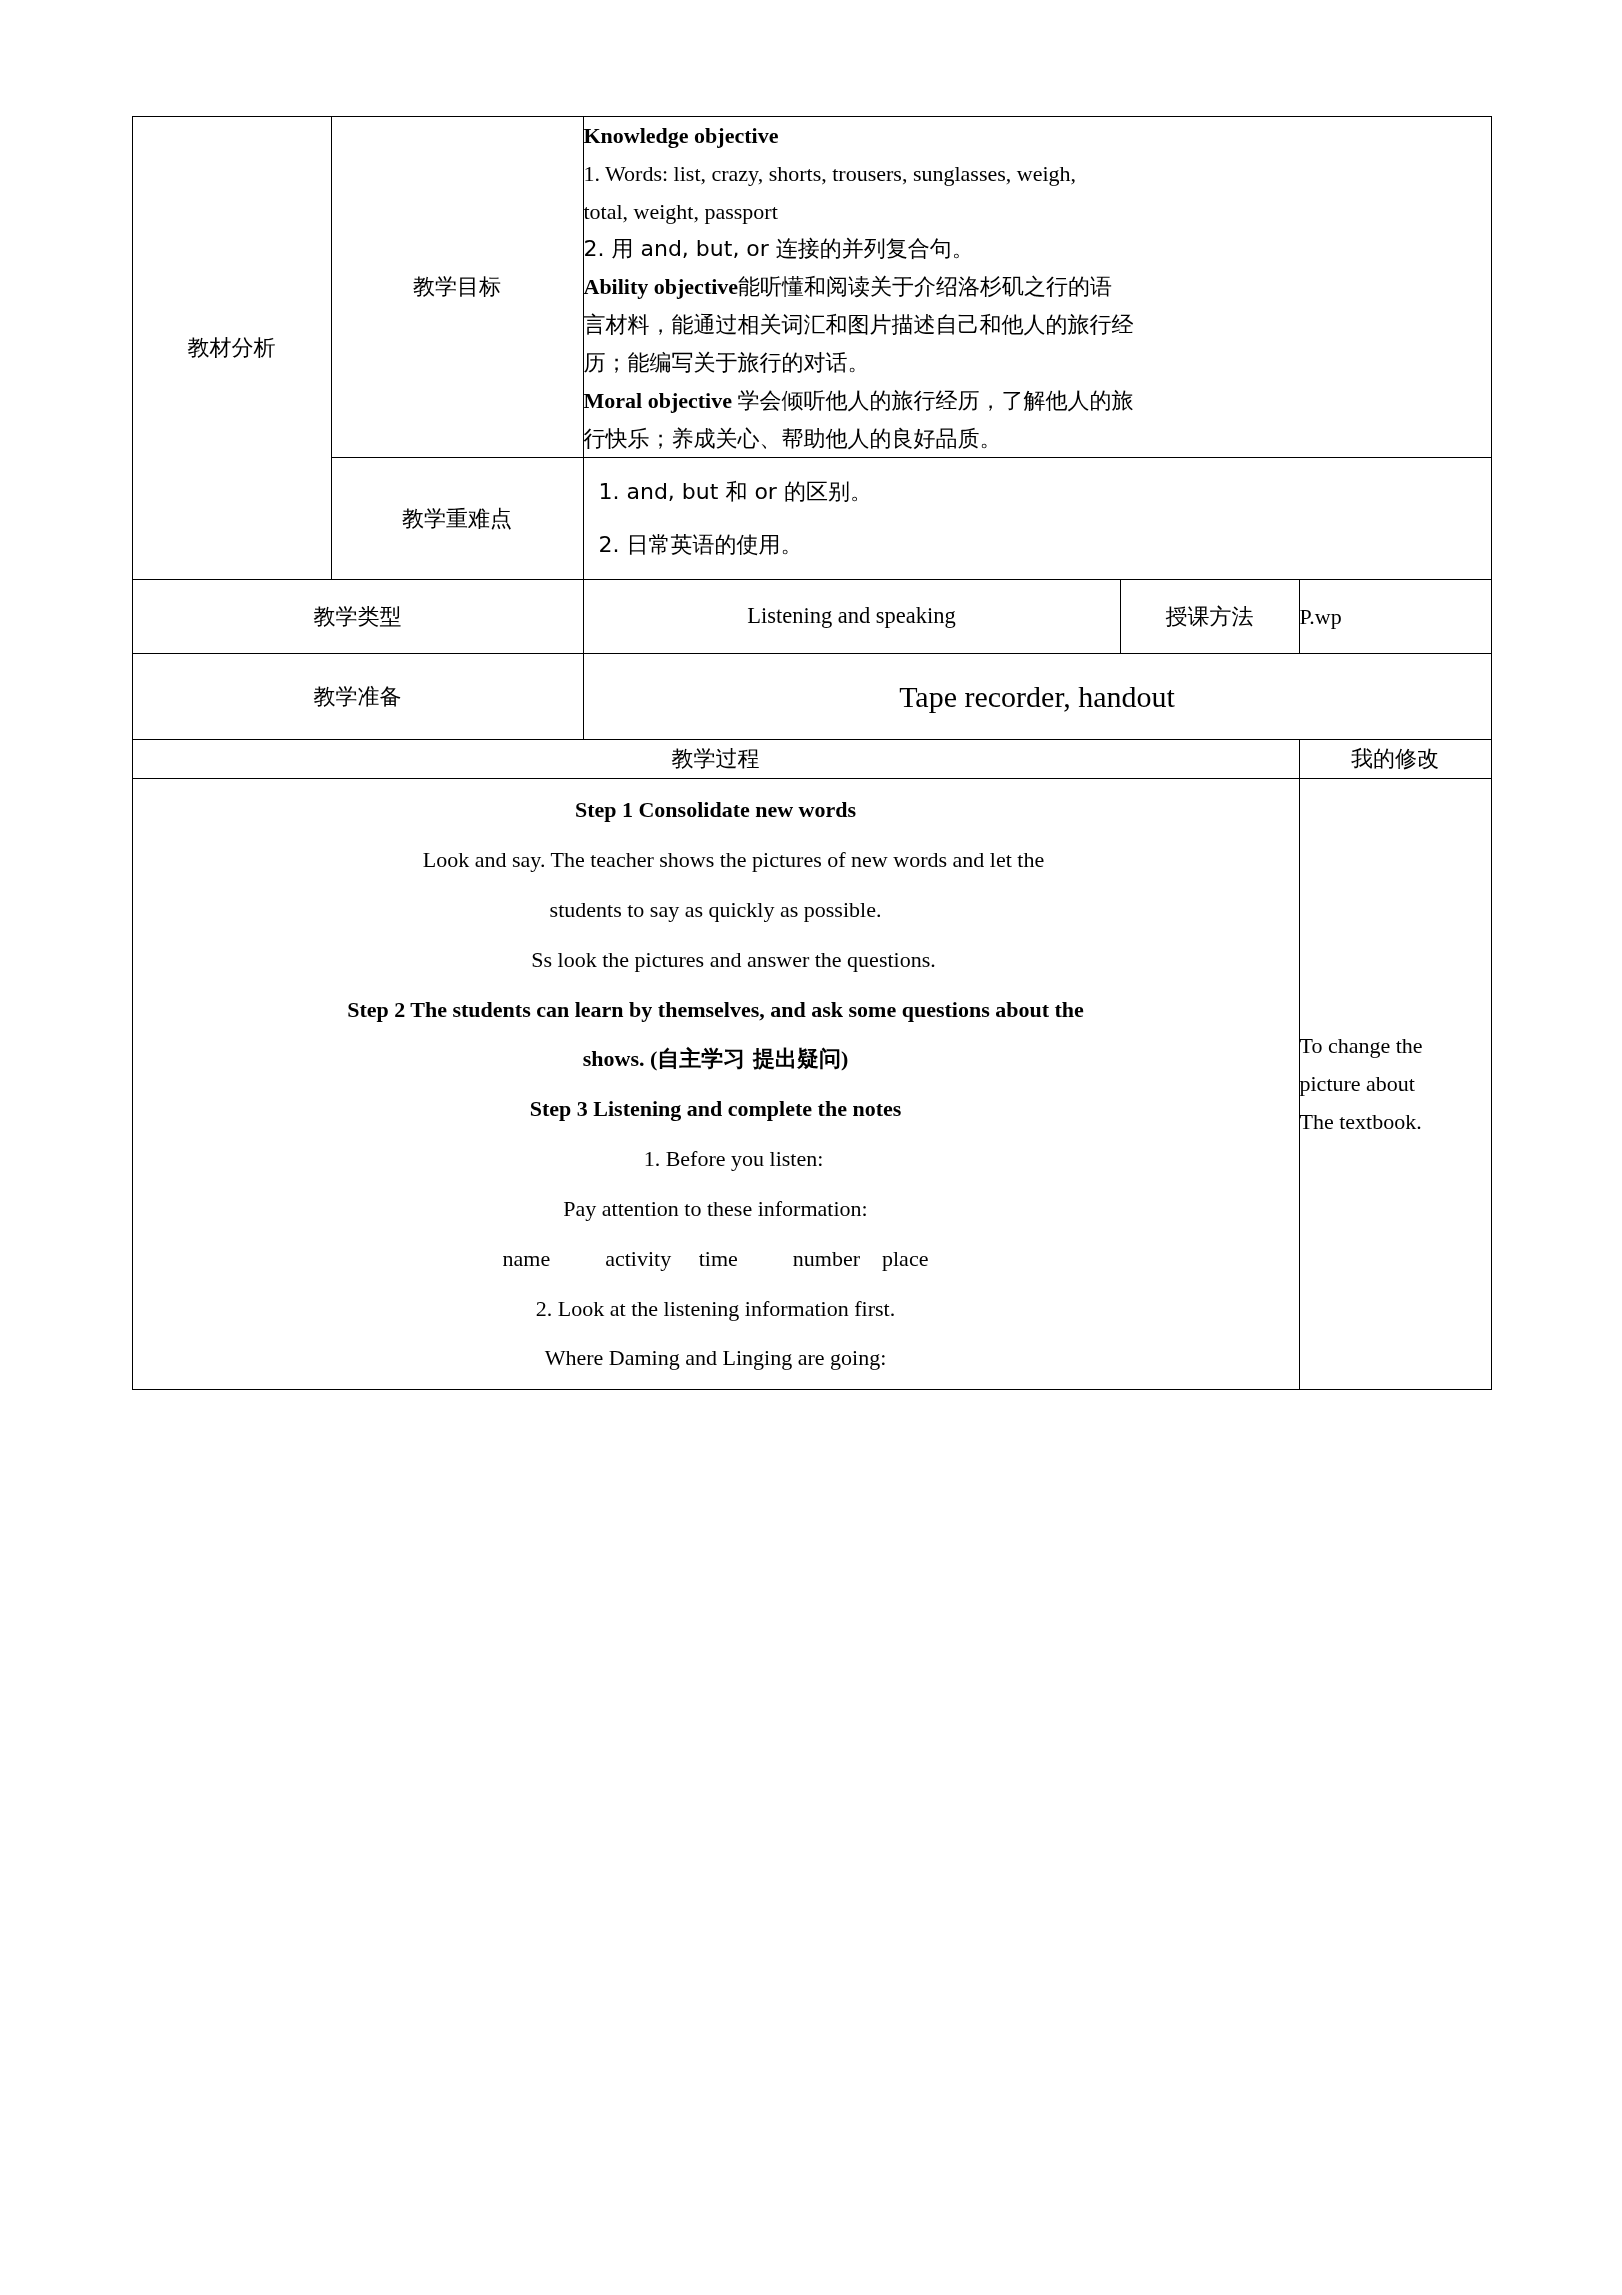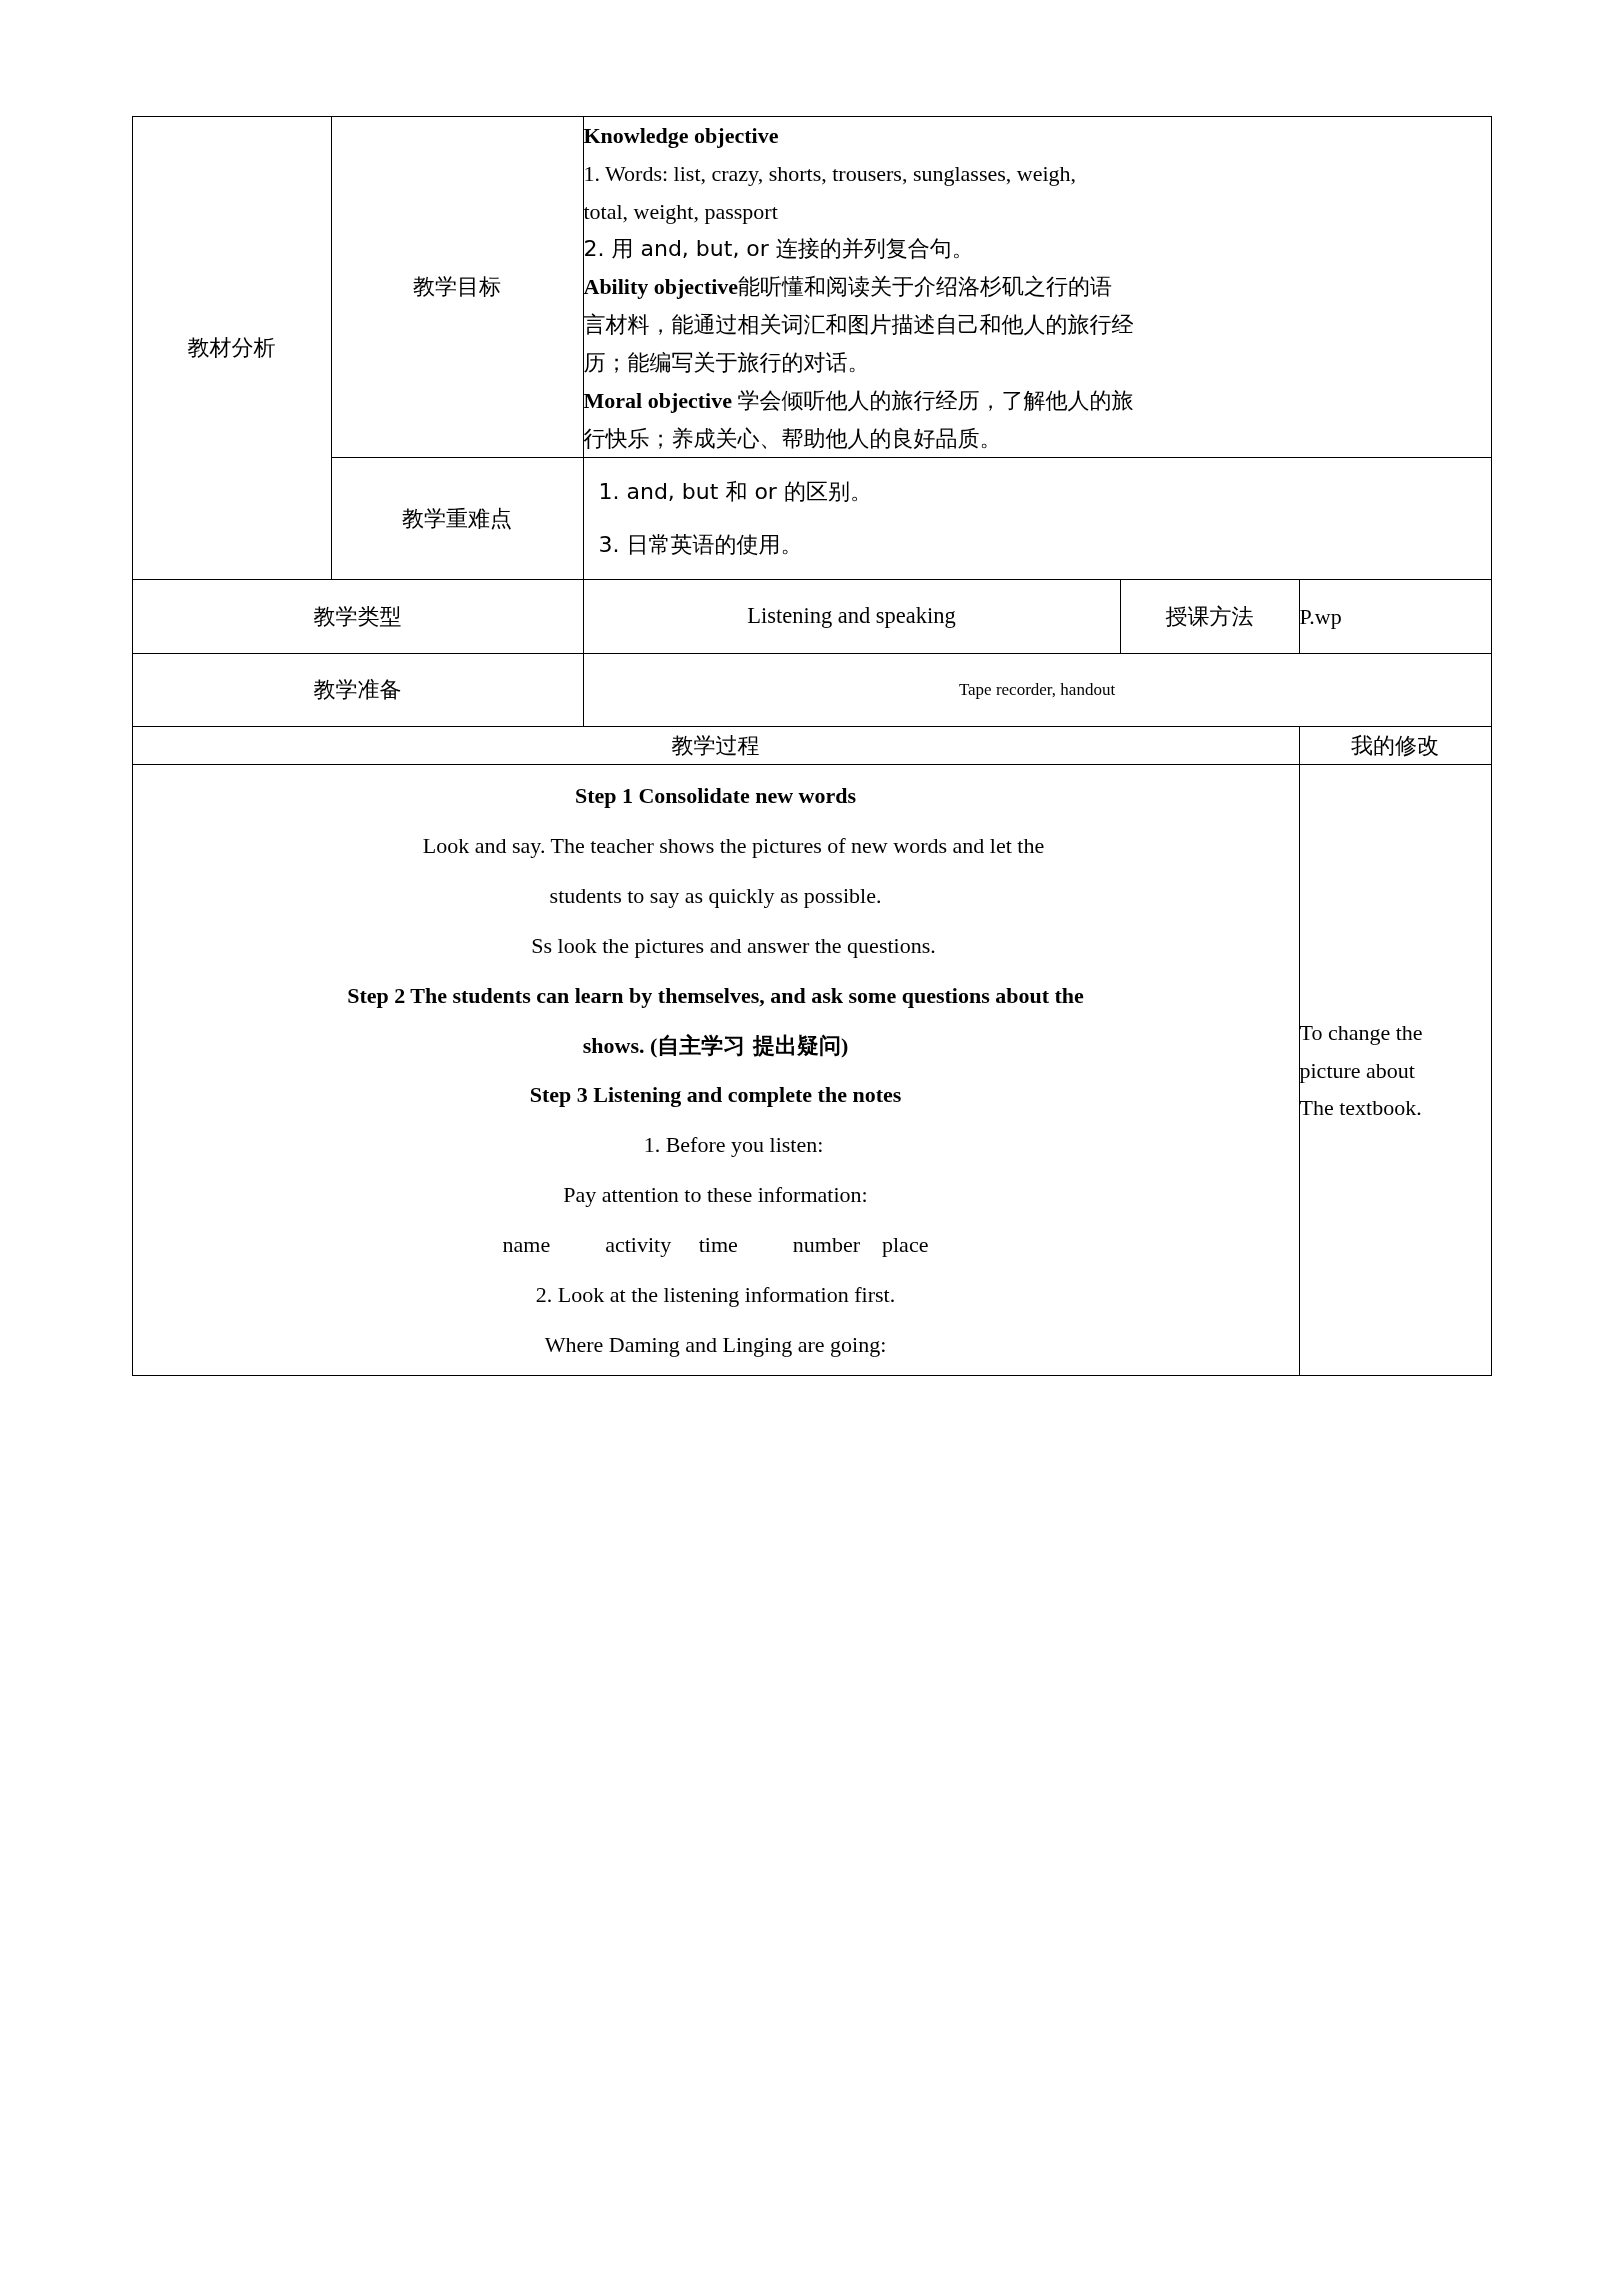--- a/index.html
+++ b/index.html
@@ -134,32 +134,32 @@
           <p class="cn">言材料，能通过相关词汇和图片描述自己和他人的旅行经</p>
           <p class="cn">历；能编写关于旅行的对话。</p>
           <p><span class="bold-en">Moral objective</span> <span class="cn">学会倾听他人的旅行经历，了解他人的旅</span></p>
           <p class="cn">行快乐；养成关心、帮助他人的良好品质。</p>
         </td>
       </tr>
       <tr>
         <td class="cell-center mid-cn">教学重难点</td>
         <td colspan="4" class="diff-cell">
           <p class="cn">1. and, but 和 or 的区别。</p>
-          <p class="cn">3. 日常英语的使用。</p>
+          <p class="cn">2. 日常英语的使用。</p>
         </td>
       </tr>
       <tr>
         <td colspan="2" class="cell-center mid-cn" style="padding:17px 0;">教学类型</td>
         <td colspan="2" class="cell-center en" style="font-size:22.5px;padding:17px 0;">Listening and speaking</td>
         <td class="cell-center mid-cn" style="padding:17px 0;">授课方法</td>
         <td class="en pwp">P.wp</td>
       </tr>
       <tr>
         <td colspan="2" class="cell-center mid-cn" style="padding:17px 0;">教学准备</td>
-        <td colspan="4" class="cell-center en" style="font-size:17px;padding:17px 0;">Tape recorder, handout</td>
+        <td colspan="4" class="cell-center en" style="font-size:30px;padding:17px 0;">Tape recorder, handout</td>
       </tr>
       <tr>
         <td colspan="5" class="proc-head">教学过程</td>
         <td class="proc-head">我的修改</td>
       </tr>
       <tr>
         <td colspan="5" class="proc-body">
           <p class="bold-en">Step 1 Consolidate new words</p>
           <p class="en indent">Look and say. The teacher shows the pictures of new words and let the</p>
           <p class="en">students to say as quickly as possible.</p>

